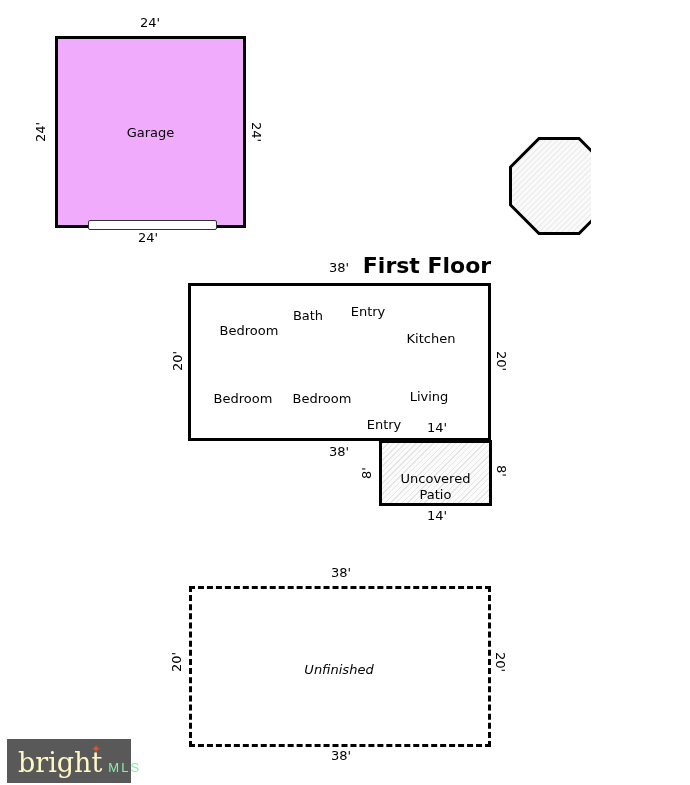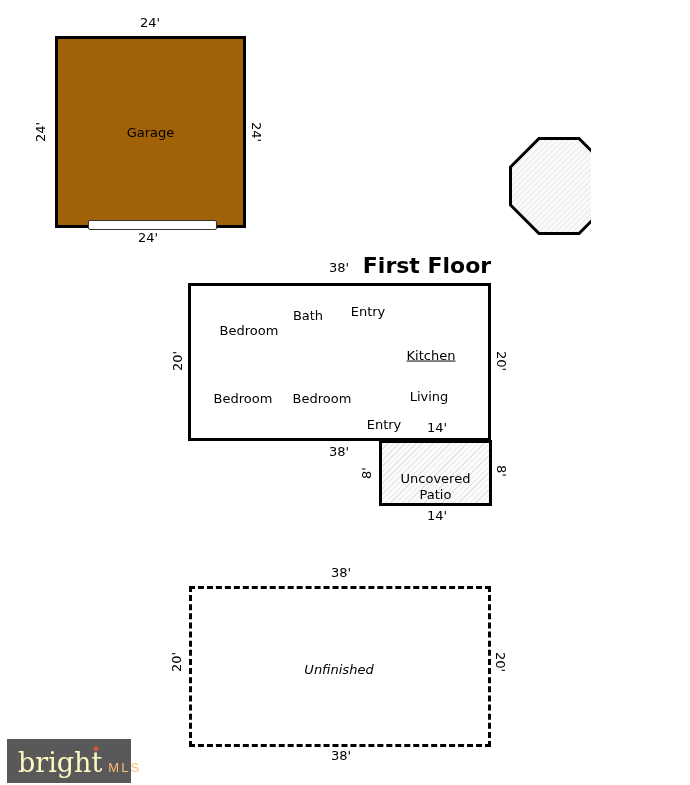--- a/index.html
+++ b/index.html
@@ -19,21 +19,21 @@
     position:absolute; transform:translate(-50%,-50%);
     font-size:22px; font-weight:bold; white-space:nowrap; letter-spacing:0px;
   }
   .title-left{ transform:none; }
   
   .room{
     position:absolute; box-sizing:border-box; border:3px solid #000;
     display:flex; align-items:center; justify-content:center; text-align:center;
     font-size:13px;
   }
-  .garage{ left:55px; top:36px; width:191px; height:192px; background:#a16207; }
+  .garage{ left:55px; top:36px; width:191px; height:192px; background:#f0abfc; }
   .garage-door{
     position:absolute; left:88px; top:220px; width:129px; height:10px;
     background:#ffffff; border:1px solid #333; border-radius:2px; box-sizing:border-box; z-index:3;
   }
   .shed{
     left:360px; top:50px; width:65px; height:95px;
     background:repeating-conic-gradient(#d9d9d9 0% 25%, #ffffff 0% 50%) 0 0 / 4px 4px;
   }
   .gazebo-svg{ position:absolute; left:509px; top:137px; }
   .gazebo-label{
@@ -60,21 +60,21 @@
   .logo-inner{ position:relative; display:flex; align-items:baseline; margin-top:6px; }
   .logo-brand{
     font-family:"DejaVu Serif","Liberation Serif",serif;
     font-size:27px; color:#fef9c3; line-height:1.3;
   }
   .logo-star{
     position:absolute; left:73px; top:-2px; font-size:12px; color:#d2572e; line-height:1;
     font-family:"DejaVu Sans",sans-serif;
   }
   .logo-suffix{
-    font-size:13px; color:#fdba74; letter-spacing:2px; margin-left:6px;
+    font-size:13px; color:#86efac; letter-spacing:2px; margin-left:6px;
     font-family:"Liberation Sans","DejaVu Sans",sans-serif;
   }
 </style>
 </head>
 <body>
 
 <div class="plan">
 
   <div class="lbl" style="left:150px; top:23px;">24'</div>
   <div class="room garage">
@@ -97,21 +97,21 @@
   </svg>
 
   <div class="lbl" style="left:339px; top:268px;">38'</div>
   <div class="title" style="left:427px; top:265px;">First Floor</div>
 
   <div class="room first-floor"></div>
 
   <div class="lbl" style="left:249px; top:331px;">Bedroom</div>
   <div class="lbl" style="left:308px; top:316px;">Bath</div>
   <div class="lbl" style="left:368px; top:312px;">Entry</div>
-  <div class="lbl" style="left:431px; top:356px;text-decoration:underline;">Kitchen</div>
+  <div class="lbl" style="left:431px; top:339px;">Kitchen</div>
   <div class="lbl" style="left:243px; top:399px;">Bedroom</div>
   <div class="lbl" style="left:322px; top:399px;">Bedroom</div>
   <div class="lbl" style="left:429px; top:397px;">Living</div>
   <div class="lbl" style="left:384px; top:425px;">Entry</div>
 
   <div class="lbl rot-ccw" style="left:178px; top:361px;">20'</div>
   <div class="lbl rot-cw" style="left:501px; top:361px;">20'</div>
   <div class="lbl" style="left:339px; top:452px;">38'</div>
 
   <div class="lbl" style="left:437px; top:428px;">14'</div>

